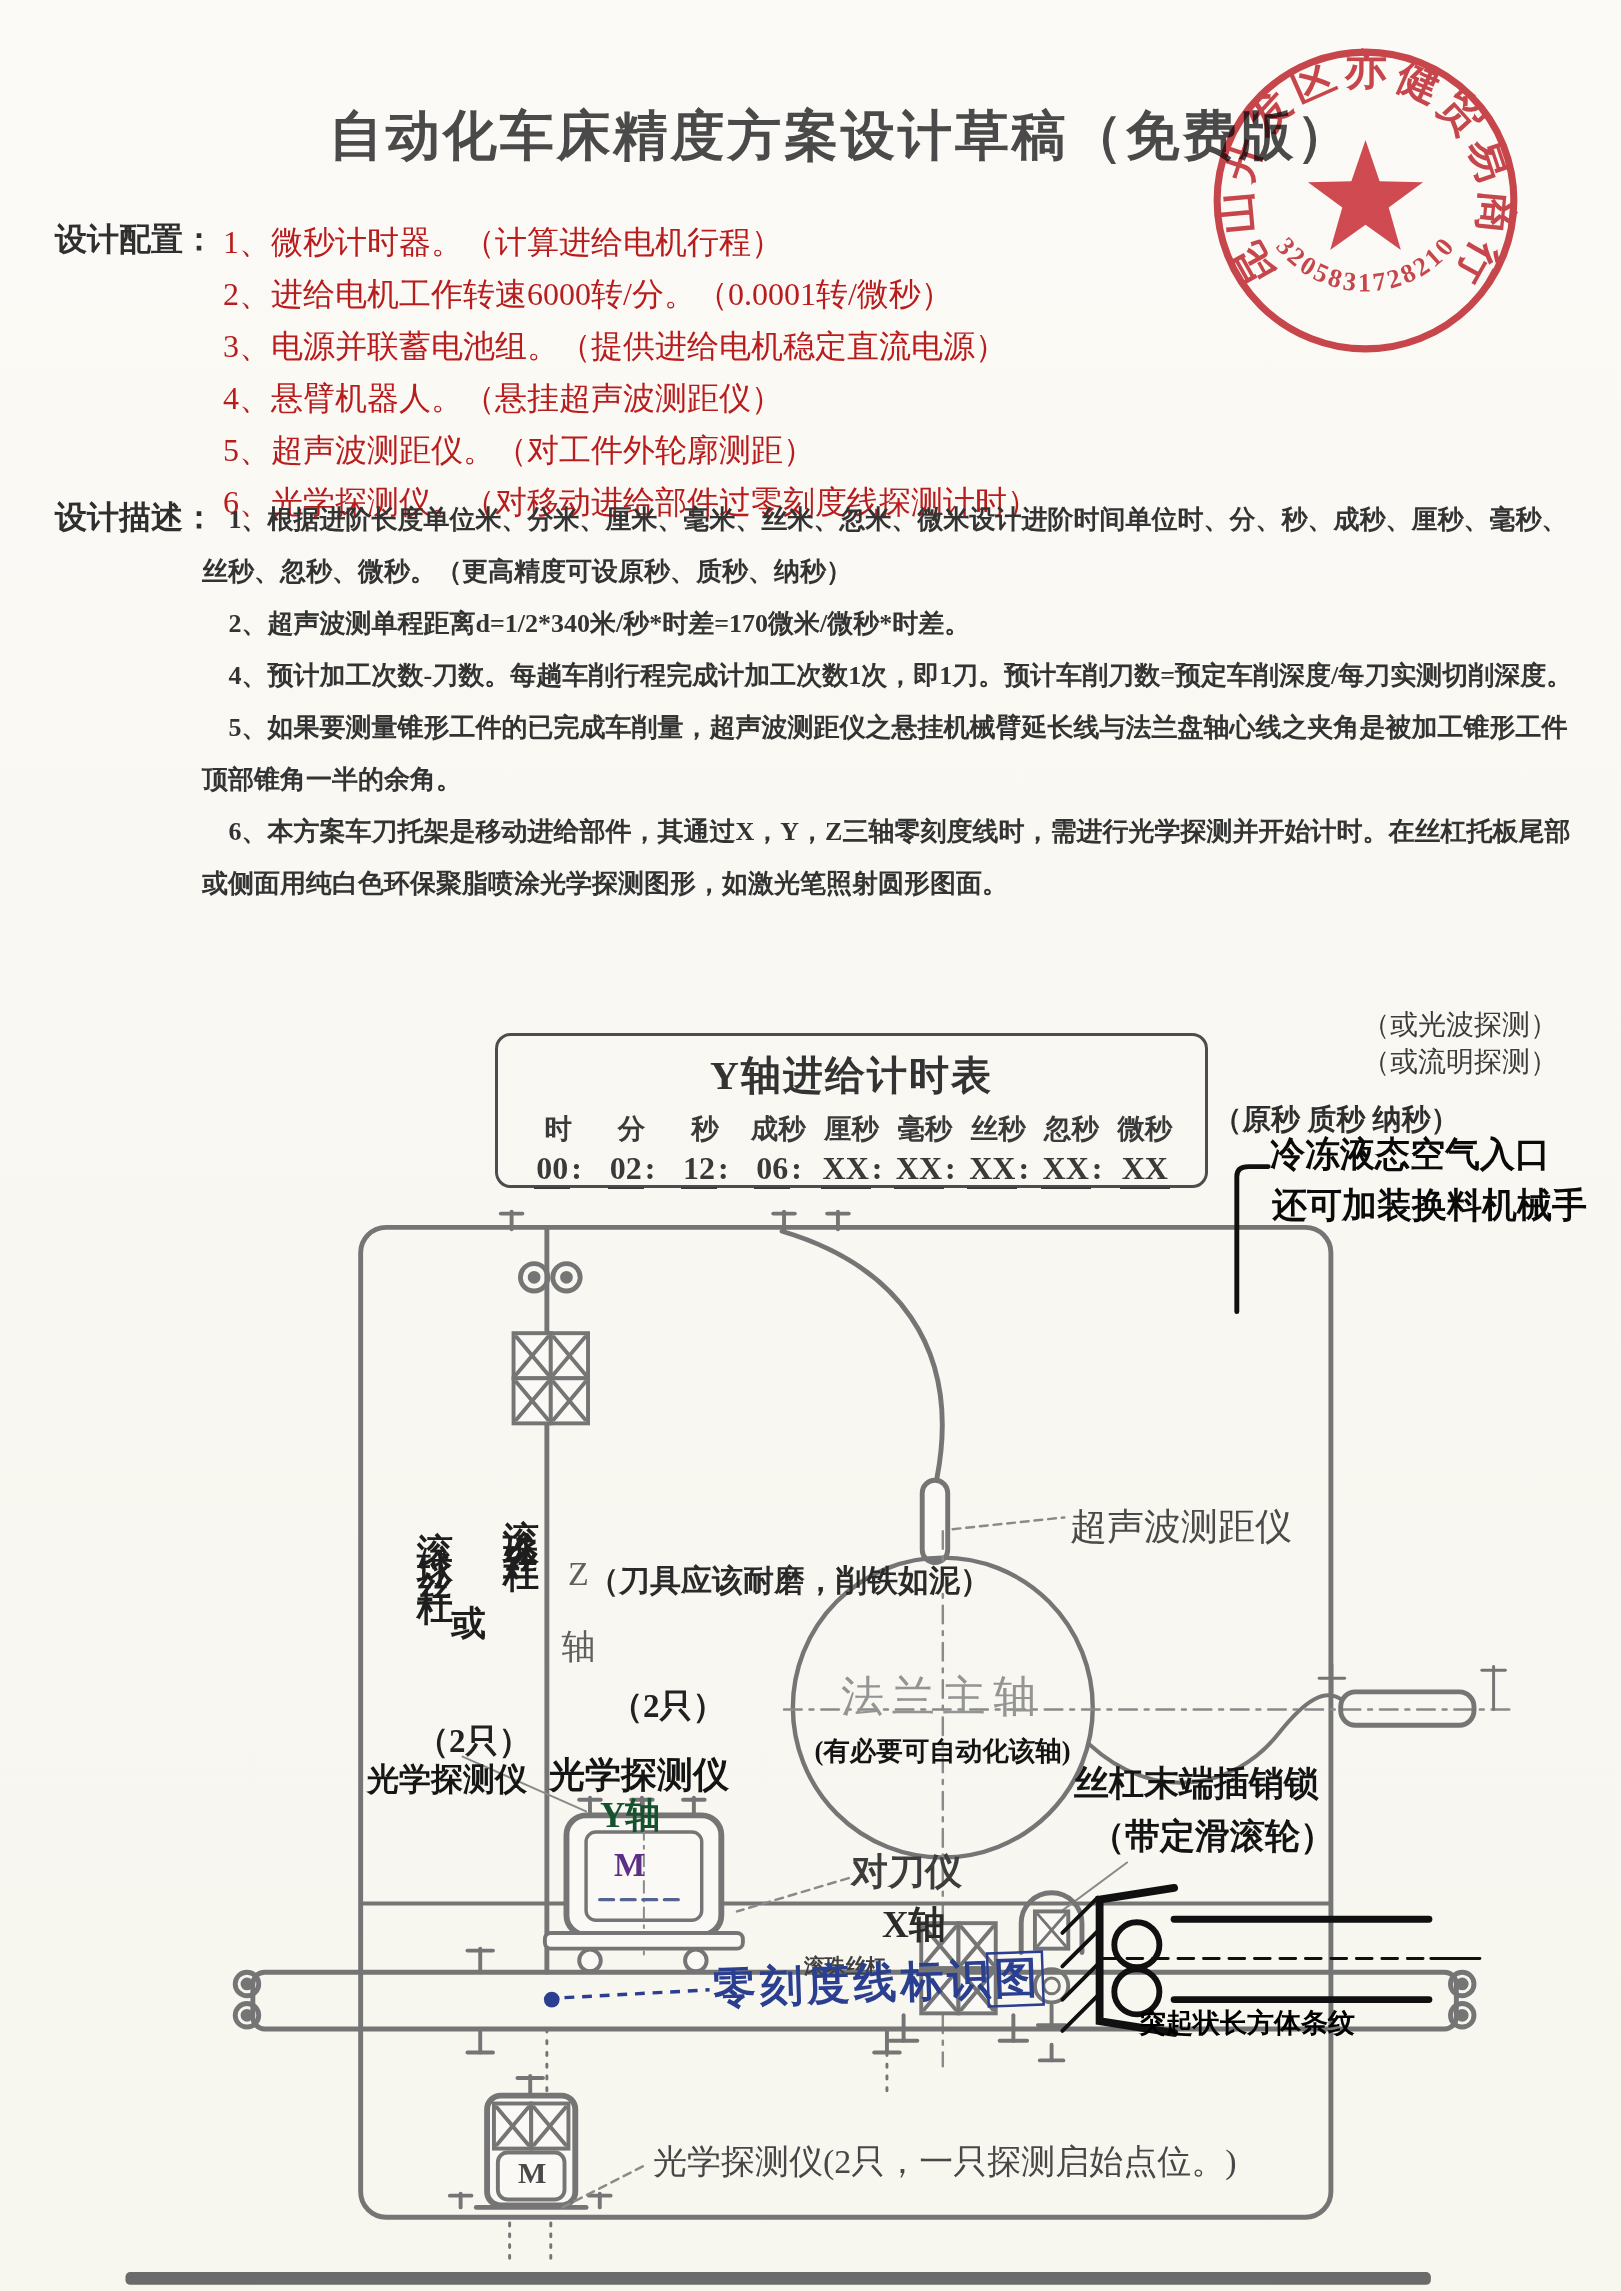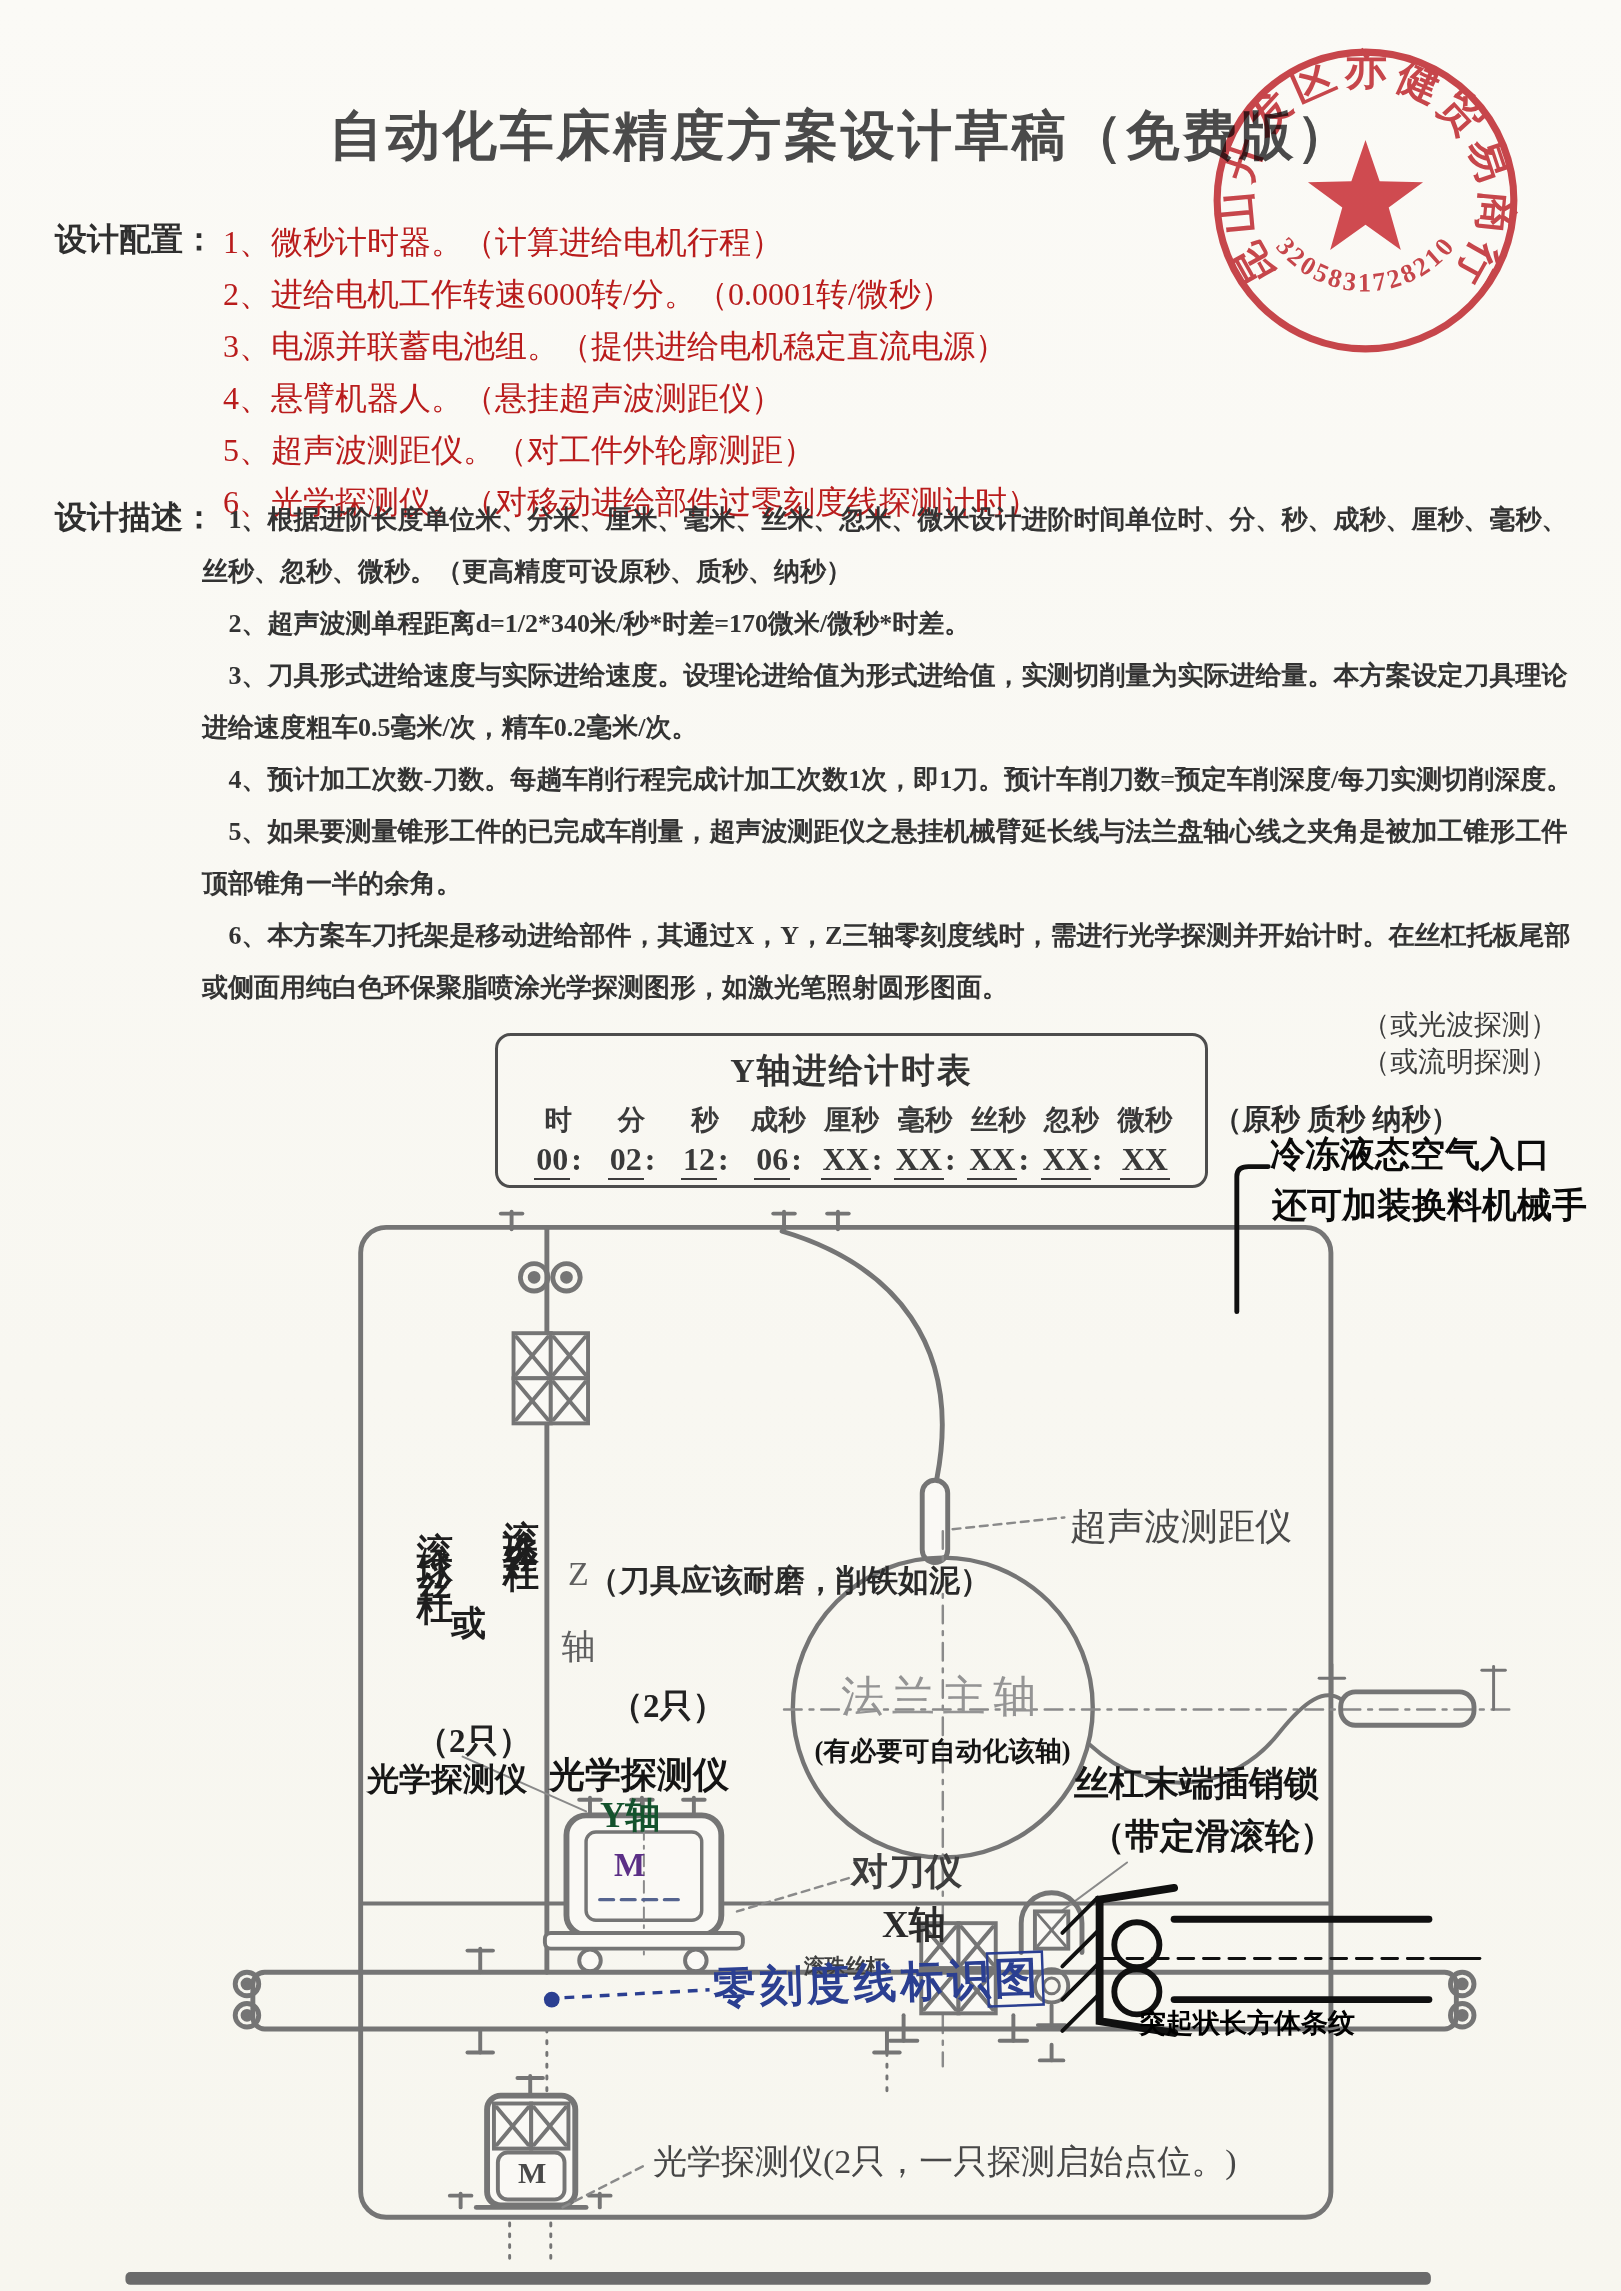--- a/index.html
+++ b/index.html
@@ -18,21 +18,21 @@
   .sec-label{font-size:32px;font-weight:600;color:#2f2f2f;}
   .cfg-wrap{left:223px;top:216px;}
   .cfg-line{font-size:32px;line-height:52px;font-weight:500;color:#b91c1c;white-space:nowrap;}
   .desc-wrap{left:0;top:494px;width:1598px;}
   .desc-wrap p{margin:0;margin-left:202px;width:1384px;text-indent:26.5px;
     font-size:26px;line-height:52px;font-weight:600;color:#333;
     white-space:normal;word-break:break-all;}
   .side-note{font-size:28px;color:#3c3c3c;font-weight:500;}
   
   .ttable{left:495px;top:1033px;width:713px;height:155px;border:3.9px solid #4d4d4d;border-radius:15.7px;box-sizing:border-box;}
-  .tt-title{text-align:center;margin-top:11.8px;font-size:34px;font-weight:700;letter-spacing:2px;color:#333;}
+  .tt-title{text-align:center;margin-top:11.8px;font-size:40px;font-weight:700;letter-spacing:2px;color:#333;}
   .tt-row{display:flex;padding:0 23.5px;margin-top:7.8px;}
   .tt-col{flex:1;text-align:center;}
   .tt-h{font-size:27.4px;font-weight:700;color:#3a3a3a;}
   .tt-v{font-size:32px;font-weight:700;color:#3a3a3a;margin-top:3.9px;}
   .tt-v .u{border-bottom:2.9px solid #3c3c3c;padding:0 2px 1px 2px;}
   .tt-v .colon{margin-left:1px;}
   
   .anno-units{font-size:29px;font-weight:600;color:#2e2e2e;}
   .anno-black{font-size:35px;font-weight:600;color:#0a0a0a;}
   
@@ -225,21 +225,20 @@
   <div class="cfg-line">3、电源并联蓄电池组。（提供进给电机稳定直流电源）</div>
   <div class="cfg-line">4、悬臂机器人。（悬挂超声波测距仪）</div>
   <div class="cfg-line">5、超声波测距仪。（对工件外轮廓测距）</div>
   <div class="cfg-line">6、光学探测仪。（对移动进给部件过零刻度线探测计时）</div>
 </div>
 
 <div class="abs sec-label" style="left:55px;top:496px;">设计描述：</div>
 <div class="abs desc-wrap">
   <p>1、根据进阶长度单位米、分米、厘米、毫米、丝米、忽米、微米设计进阶时间单位时、分、秒、成秒、厘秒、毫秒、丝秒、忽秒、微秒。（更高精度可设原秒、质秒、纳秒）</p>
   <p>2、超声波测单程距离d=1/2*340米/秒*时差=170微米/微秒*时差。</p>
-  <p>3、刀具形式进给速度与实际进给速度。设理论进给值为形式进给值，实测切削量为实际进给量。本方案设定刀具理论进给速度粗车0.5毫米/次，精车0.2毫米/次。</p>
   <p>4、预计加工次数-刀数。每趟车削行程完成计加工次数1次，即1刀。预计车削刀数=预定车削深度/每刀实测切削深度。</p>
   <p>5、如果要测量锥形工件的已完成车削量，超声波测距仪之悬挂机械臂延长线与法兰盘轴心线之夹角是被加工锥形工件顶部锥角一半的余角。</p>
   <p>6、本方案车刀托架是移动进给部件，其通过X，Y，Z三轴零刻度线时，需进行光学探测并开始计时。在丝杠托板尾部或侧面用纯白色环保聚脂喷涂光学探测图形，如激光笔照射圆形图面。</p>
 </div>
 
 <div class="abs side-note" style="left:1362px;top:1006px;">（或光波探测）</div>
 <div class="abs side-note" style="left:1362px;top:1043px;">（或流明探测）</div>
 
 <div class="abs ttable">
   <div class="tt-title">Y轴进给计时表</div>

